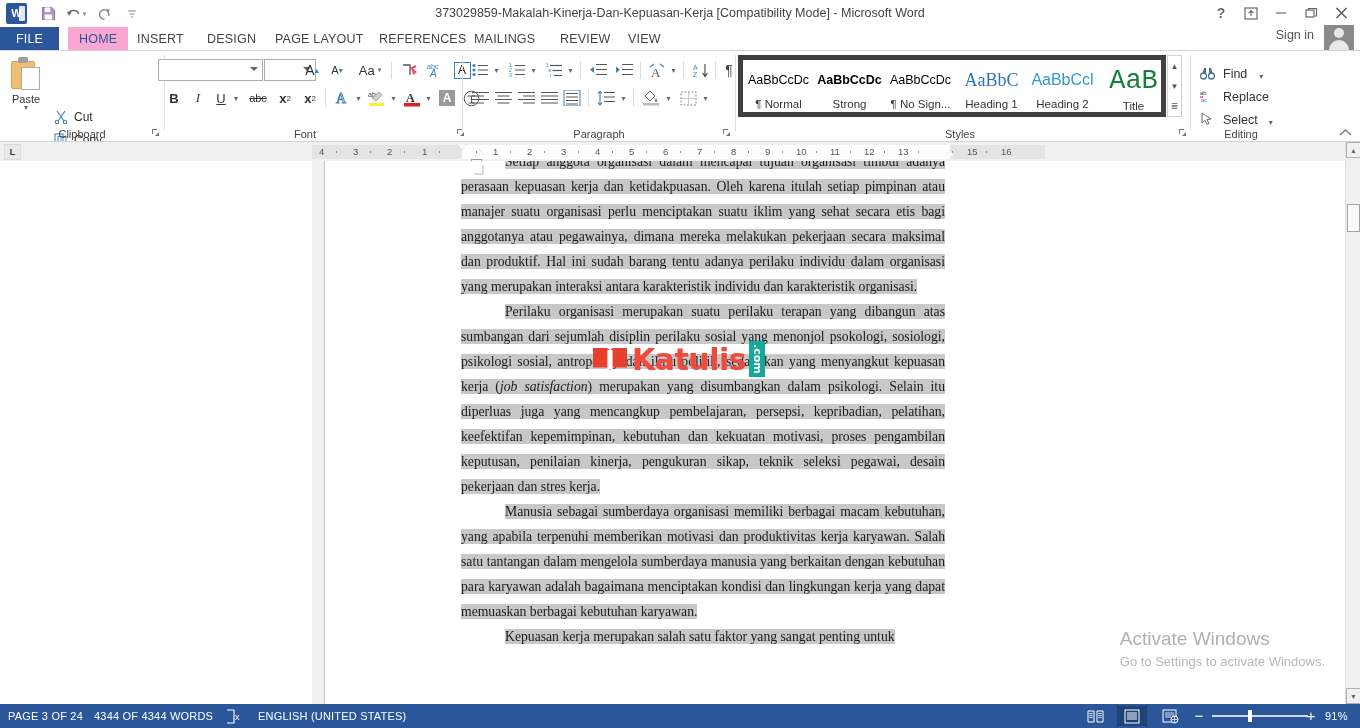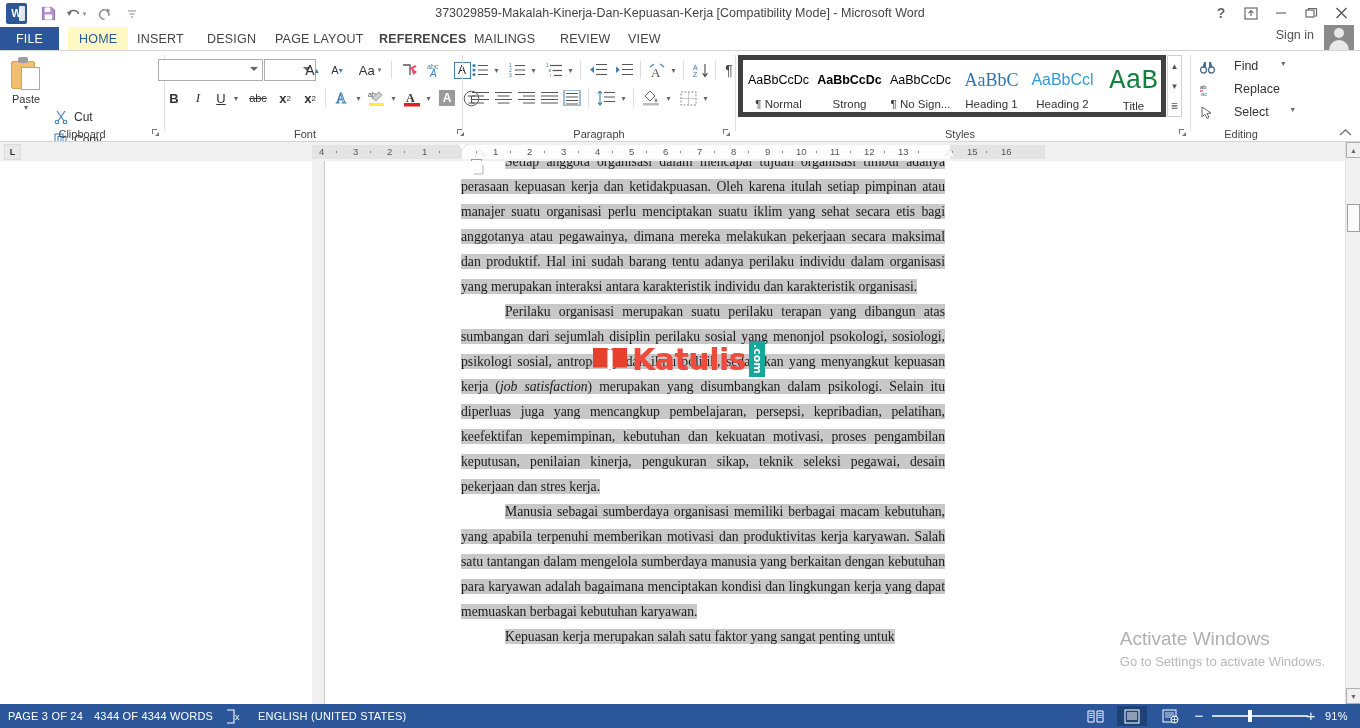--- a/index.html
+++ b/index.html
@@ -65,21 +65,21 @@
     background: #ffffff;
   }
   .tab {
     position: absolute; top: 0; height: 24px; line-height: 24px;
     font-size: 12.5px; color: #444; padding: 0 11px; letter-spacing: .2px;
   }
   .tab.file {
     background: #2b579a; color: #fff; font-size: 12.5px; left: 0; width: 59px;
     text-align: center; padding: 0;
   }
-  .tab.active { color: #2b579a; background: #fef9c3; text-align: right; }
+  .tab.active { color: #2b579a; background: #f9a8d4; text-align: right; }
   .tabsline {
     position: absolute; top: 50px; left: 0; width: 1360px; height: 1px; background: #d4d4d4;
   }
 
   
   .ribbon {
     position: absolute; top: 51px; left: 0; width: 1360px; height: 90px;
     background: #ffffff;
   }
   .ribbon-bottomline {
@@ -157,22 +157,22 @@
     position: absolute; top: 4px; width: 15px; border: 1px solid #d0d0d0;
     background: #fff; height: 62px;
   }
   .galnav div {
     height: 20px; display: flex; align-items: center; justify-content: center;
     font-size: 8px; color: #555;
   }
 
   
   .editbtn {
-    position: absolute; height: 22px; display: flex; align-items: flex-start;
-    font-size: 12.5px; color: #333; gap: 19px;
+    position: absolute; height: 22px; display: flex; align-items: flex-end;
+    font-size: 12.5px; color: #333; gap: 8px;
   }
   .collapse-ribbon {
     position: absolute; right: 8px; bottom: 2px; font-size: 11px; color: #777;
   }
 
   
   .rulerrow {
     position: absolute; top: 142px; left: 0; width: 1360px; height: 19px;
     background: #f1f1f1;
   }
@@ -351,21 +351,21 @@
       </div>
     </div>
   </div>
 
   <div class="tabs">
     <div class="tab file">FILE</div>
     <div class="tab active" style="left:68px;">HOME</div>
     <div class="tab" style="left:126px;">INSERT</div>
     <div class="tab" style="left:196px;">DESIGN</div>
     <div class="tab" style="left:264px;">PAGE LAYOUT</div>
-    <div class="tab" style="left:368px;font-weight:bold;">REFERENCES</div>
+    <div class="tab" style="left:368px;">REFERENCES</div>
     <div class="tab" style="left:463px;">MAILINGS</div>
     <div class="tab" style="left:549px;">REVIEW</div>
     <div class="tab" style="left:617px;">VIEW</div>
   </div>
   <div class="tabsline"></div>
   <div class="signin">Sign in</div>
   <div class="avatar"></div>
 
   <div class="ribbon">
 

